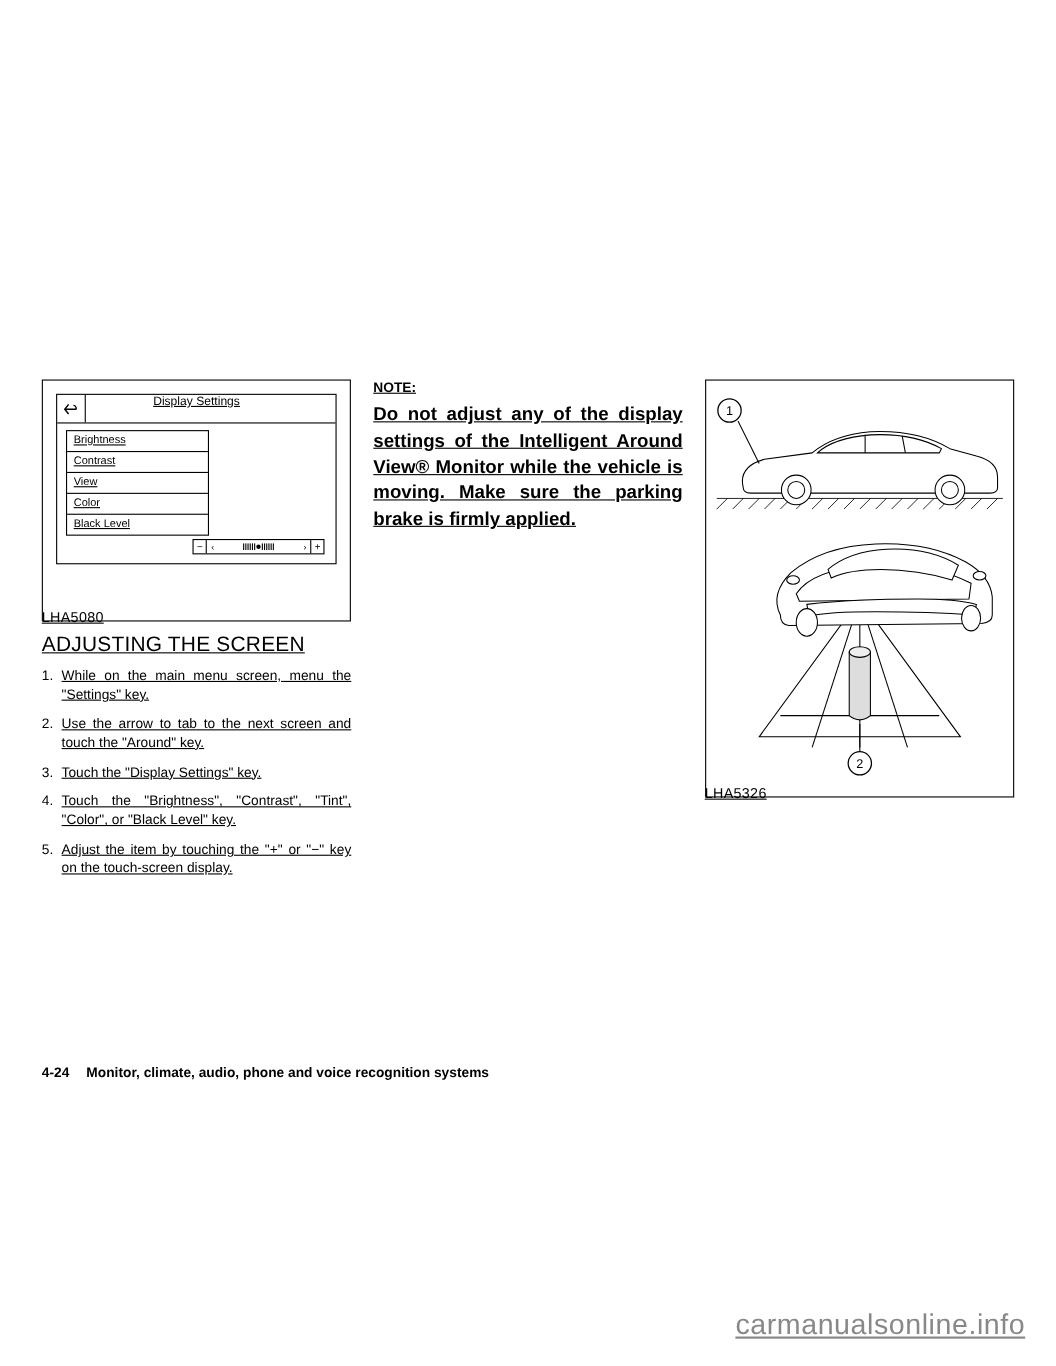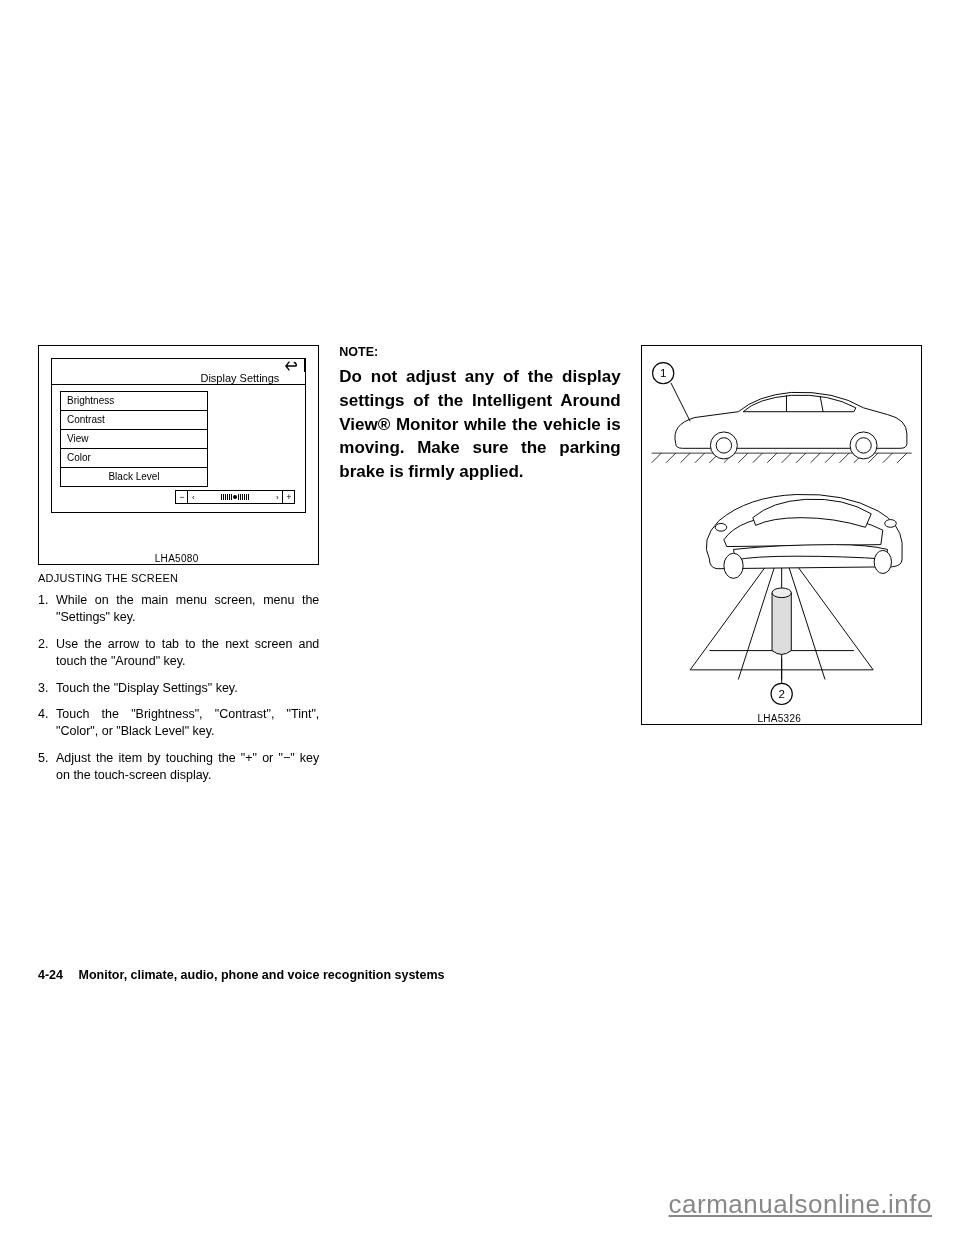--- a/index.html
+++ b/index.html
@@ -21,89 +21,88 @@
       top: 345px;
       left: 38px;
       right: 38px;
       display: flex;
       gap: 20px;
     }
     .column {
       flex: 1;
       display: flex;
       flex-direction: column;
+      text-decoration: underline;
     }
     .figure-box {
       border: 1px solid #000;
       background: #fff;
       position: relative;
       margin-bottom: 2px;
     }
     .figure-left {
       height: 220px;
       padding: 12px;
     }
     .figure-right {
       height: 380px;
     }
     .figure-label {
-      font-size: 10px;
-      text-align: center;
+      font-size: 13px;
+      text-align: left;
       margin-top: -14px;
       margin-right: 4px;
       position: relative;
       z-index: 2;
       letter-spacing: 0.3px;
     }
     .display-settings-screen {
       border: 1px solid #000;
       height: 155px;
       position: relative;
       background: #fff;
     }
     .ds-header {
       display: flex;
-      align-items: flex-end;
+      align-items: flex-start;
       border-bottom: 1px solid #000;
       height: 26px;
-      flex-direction: column;
     }
     .back-button {
       width: 26px;
       height: 100%;
       border-right: 1px solid #000;
       display: flex;
       align-items: center;
       justify-content: center;
     }
     .back-button svg {
       width: 14px;
       height: 12px;
     }
     .ds-title {
       flex: 1;
       text-align: center;
       font-size: 11px;
       padding-right: 26px;
     }
     .settings-list {
-      width: 148px;
+      width: 130px;
       border: 1px solid #000;
       margin-left: 8px;
       margin-top: 6px;
     }
     .settings-list-item {
       border-bottom: 1px solid #000;
       padding: 2px 6px;
       font-size: 10px;
       line-height: 14px;
     }
     .settings-list-item:last-child {
       border-bottom: none;
-      text-align: center;
     }
     .slider-row {
       position: absolute;
       bottom: 8px;
       right: 10px;
       width: 120px;
       border: 1px solid #000;
       height: 14px;
       display: flex;
       align-items: center;
@@ -136,21 +135,21 @@
       height: 6px;
       background: #000;
     }
     .slider-dot {
       width: 4px;
       height: 4px;
       background: #000;
       border-radius: 50%;
     }
     .section-heading {
-      font-size: 11px;
+      font-size: 19px;
       font-weight: normal;
       margin-top: 8px;
       margin-bottom: 8px;
       letter-spacing: 0.2px;
     }
     .instruction-list {
       list-style: none;
       counter-reset: item;
     }
     .instruction-list li {

